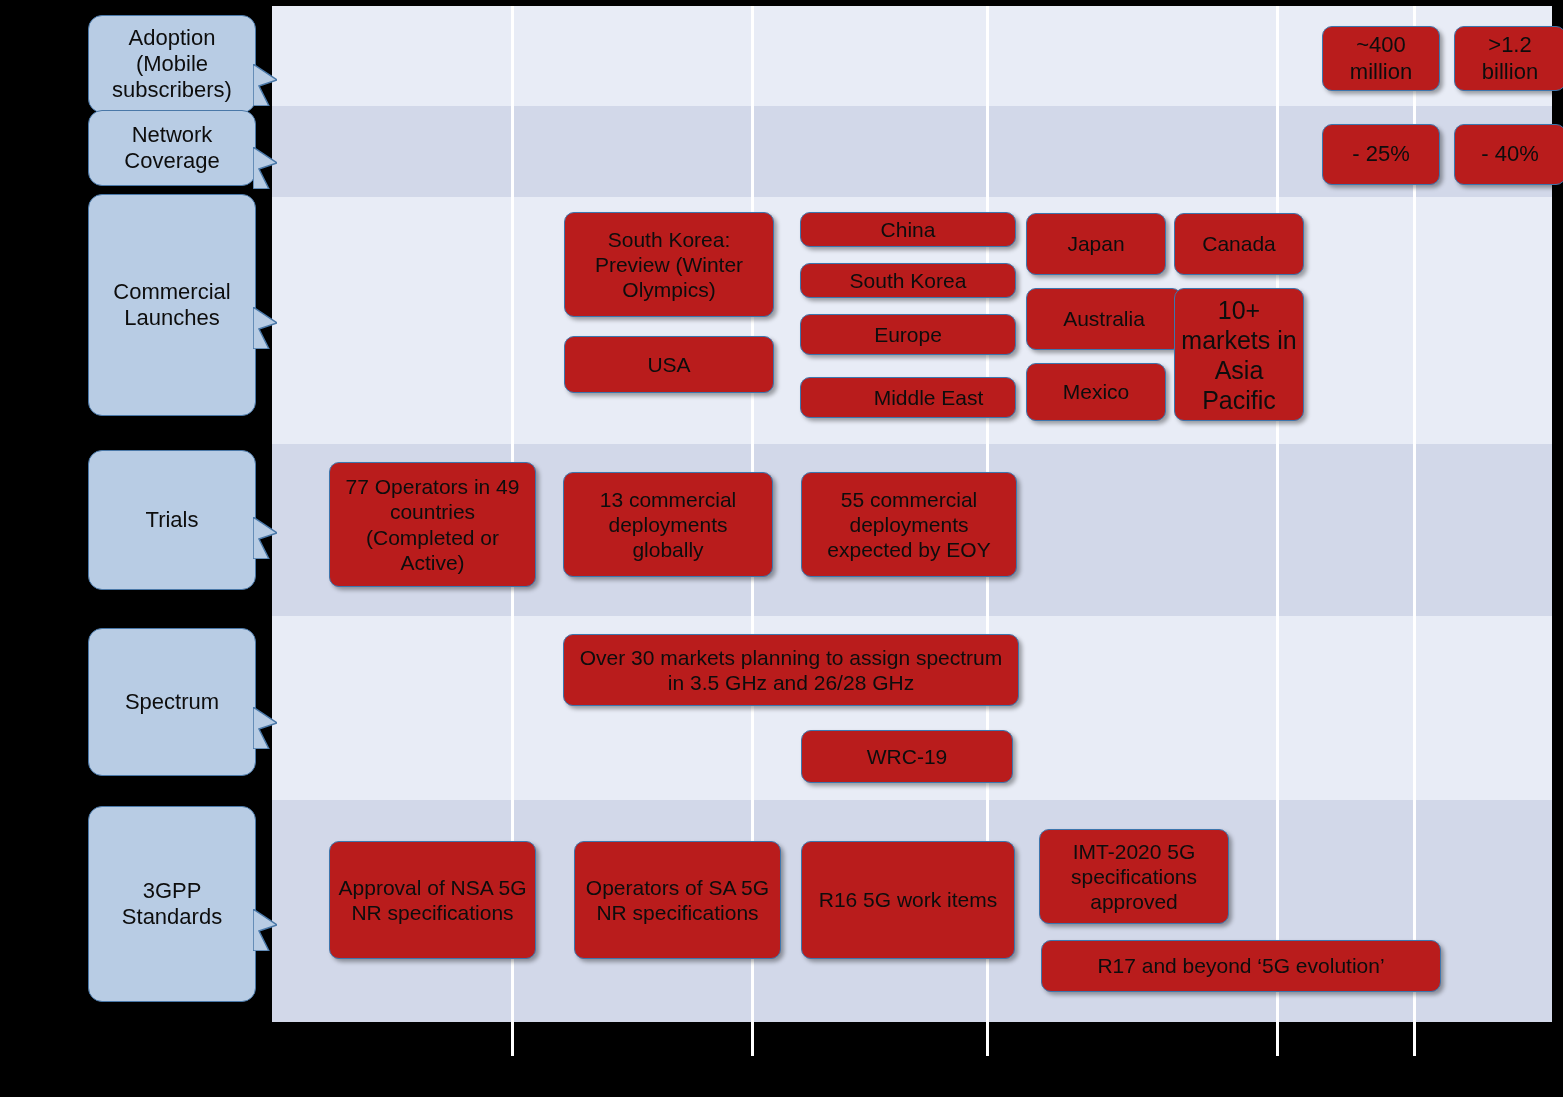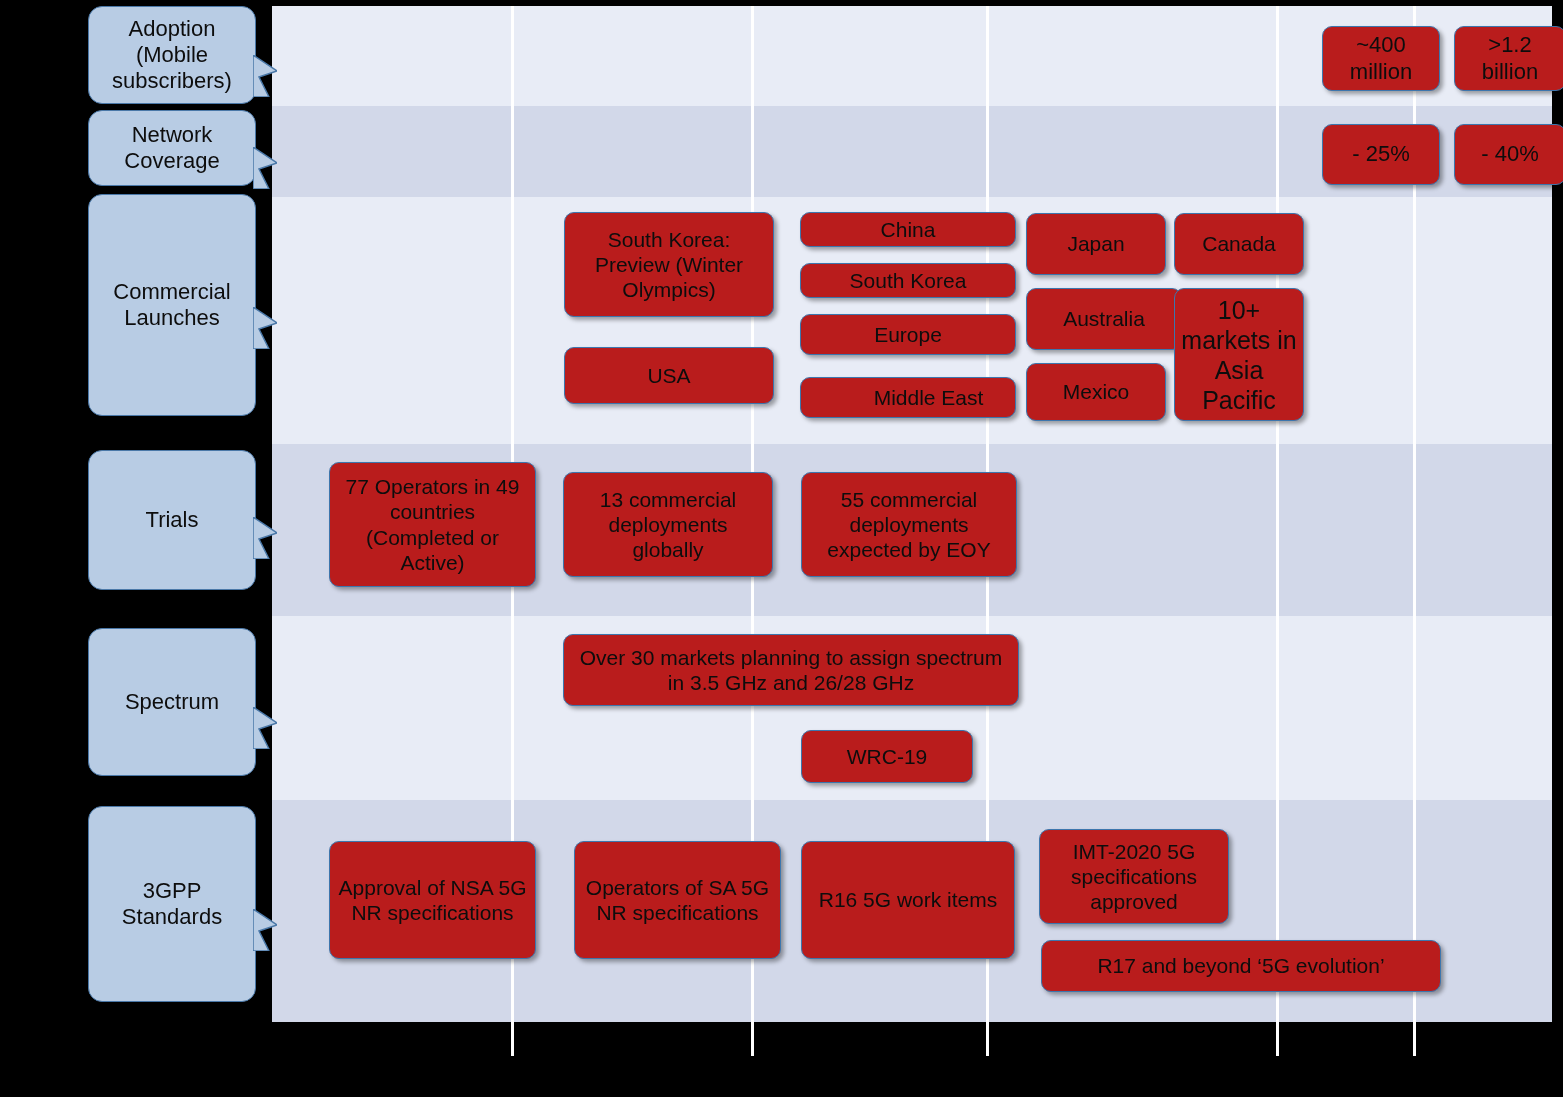--- a/index.html
+++ b/index.html
@@ -65,21 +65,21 @@
     <div class="vsep" style="left:1004px;"></div>
     <div class="vsep" style="left:1141px;"></div>
   </div>
 
   <div class="tick" style="left:511px;"></div>
   <div class="tick" style="left:751px;"></div>
   <div class="tick" style="left:986px;"></div>
   <div class="tick" style="left:1276px;"></div>
   <div class="tick" style="left:1413px;"></div>
 
-  <div class="callout" style="top:6px;width:168px;height:98px;font-size:22px;">
+  <div class="callout" style="top:15px;width:168px;height:98px;font-size:22px;">
     <span class="ctxt">
       <span>Adoption</span><br>
       <span>(Mobile</span><br>
       <span>subscribers)</span>
     </span>
     <div class="tail" style="top:48px;">
       <svg width="24" height="42" viewBox="0 0 24 42">
           <path d="M0 0 L24 16 L6 22 L16 42 L0 42 Z" fill="#b8cce4" stroke="#4a78a8" stroke-width="1.5"></path>
         </svg>
     </div>
@@ -149,21 +149,21 @@
   <div class="box" style="left:1283px;top:124px;width:118px;height:61px;font-size:22px;">
     <span>- 25%</span>
   </div>
   <div class="box" style="left:1415px;top:124px;width:112px;height:61px;font-size:22px;">
     <span>- 40%</span>
   </div>
 
   <div class="box" style="left:525px;top:212px;width:210px;height:105px;font-size:21px;">
     <span>South Korea: Preview (Winter Olympics)</span>
   </div>
-  <div class="box" style="left:525px;top:347px;width:210px;height:57px;font-size:21px;">
+  <div class="box" style="left:525px;top:336px;width:210px;height:57px;font-size:21px;">
     <span>USA</span>
   </div>
 
   <div class="box" style="left:761px;top:212px;width:216px;height:35px;font-size:21px;">
     <span>China</span>
   </div>
   <div class="box" style="left:761px;top:263px;width:216px;height:35px;font-size:21px;">
     <span>South Korea</span>
   </div>
   <div class="box" style="left:761px;top:314px;width:216px;height:41px;font-size:21px;">
@@ -195,21 +195,21 @@
   <div class="box" style="left:524px;top:472px;width:210px;height:105px;font-size:21px;">
     <span>13 commercial deployments globally</span>
   </div>
   <div class="box" style="left:762px;top:472px;width:216px;height:105px;font-size:21px;">
     <span>55 commercial deployments expected by EOY</span>
   </div>
 
   <div class="box" style="left:524px;top:634px;width:456px;height:72px;font-size:21px;">
     <span>Over 30 markets planning to assign spectrum in 3.5 GHz and 26/28 GHz</span>
   </div>
-  <div class="box" style="left:762px;top:730px;width:172px;height:53px;font-size:21px;">
+  <div class="box" style="left:762px;top:730px;width:212px;height:53px;font-size:21px;">
     <span>WRC-19</span>
   </div>
 
   <div class="box" style="left:290px;top:841px;width:207px;height:118px;font-size:21px;">
     <span>Approval of NSA 5G NR specifications</span>
   </div>
   <div class="box" style="left:535px;top:841px;width:207px;height:118px;font-size:21px;">
     <span>Operators of SA 5G NR specifications</span>
   </div>
   <div class="box" style="left:762px;top:841px;width:214px;height:118px;font-size:21px;">

